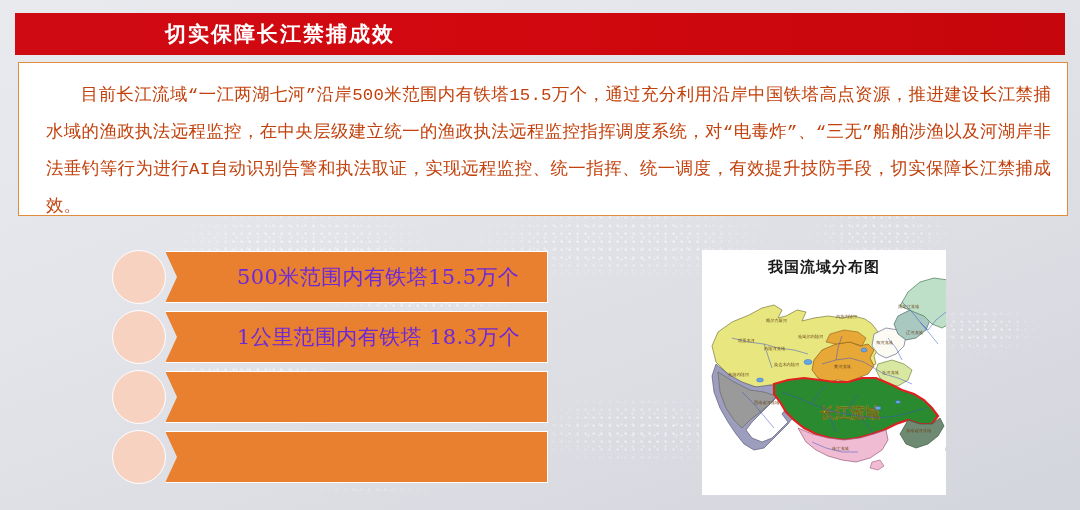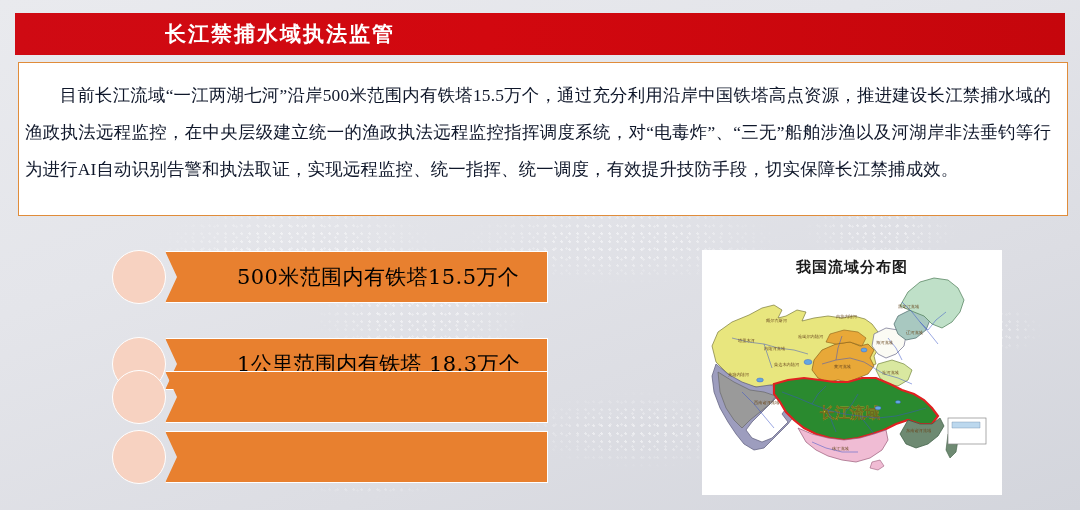--- a/index.html
+++ b/index.html
@@ -73,42 +73,42 @@
   .text-box {
     position: absolute;
     left: 18px;
     top: 62px;
     width: 1050px;
     height: 154px;
     background: #ffffff;
     border: 1.6px solid #e08c3a;
   }
   .paragraph {
-    font-family: Liberation Serif, serif;
+    font-family: Liberation Mono, monospace;
     font-size: 17.4px;
     line-height: 37px;
-    color: #0f172a;
+    color: #c2410c;
     text-align: justify;
     text-justify: inter-ideograph;
     text-indent: 2em;
-    padding: 14px 16px 0 6px;
+    padding: 14px 16px 0 27px;
     letter-spacing: .2px;
   }
 
   
   .bars { position: absolute; left: 0; top: 0; }
 
   .bar-row {
     position: absolute;
     left: 112px;
     width: 436px;
     height: 52px;
   }
   .bar-row:nth-child(1) { top: 251px; }
-  .bar-row:nth-child(2) { top: 311px; margin-top: 27px; }
+  .bar-row:nth-child(2) { top: 311px; }
   .bar-row:nth-child(3) { top: 371px; }
   .bar-row:nth-child(4) { top: 431px; }
 
   
   .bar-body {
     position: absolute;
     left: 53px;
     top: 0;
     width: 383px;
     height: 52px;
@@ -116,21 +116,21 @@
     border: 1.5px solid #ffffff;
     clip-path: polygon(0 0, 100% 0, 100% 100%, 0 100%, 12px 50%);
   }
 
   .bar-label {
     position: absolute;
     left: 125px;
     top: 0;
     height: 64px;
     line-height: 52px;
-    color: #000000;
+    color: #6d28d9;
     font-family: "DejaVu Serif", "Liberation Serif", serif;
     font-size: 21px;
     white-space: nowrap;
     letter-spacing: .4px;
   }
 
   .bar-bullet {
     position: absolute;
     left: 0;
     top: -1px;
@@ -139,21 +139,21 @@
     border-radius: 50%;
     background: #f7d2c1;
     border: 1.5px solid #ffffff;
   }
 
   
   .map-card {
     position: absolute;
     left: 702px;
     top: 250px;
-    width: 300px;
+    width: 244px;
     height: 245px;
     background: #ffffff;
     overflow: hidden;
   }
   .map-title {
     position: absolute;
     left: 0;
     right: 0;
     top: 8px;
     text-align: center;
@@ -173,21 +173,21 @@
     font-size: 15px;
   }
   .map-micro { font-size: 4.2px; fill: #6b4a22; font-family: "Liberation Sans", sans-serif; }
 </style>
 </head>
 <body>
 
 <div class="bg-texture"></div>
 
 <div class="title-banner">
-  <div class="title-text">长江禁捕水域执法监管</div>
+  <div class="title-text">切实保障长江禁捕成效</div>
 </div>
 
 <div class="text-box">
   <div class="paragraph">目前长江流域“一江两湖七河”沿岸500米范围内有铁塔15.5万个，通过充分利用沿岸中国铁塔高点资源，推进建设长江禁捕水域的渔政执法远程监控，在中央层级建立统一的渔政执法远程监控指挥调度系统，对“电毒炸”、“三无”船舶涉渔以及河湖岸非法垂钓等行为进行AI自动识别告警和执法取证，实现远程监控、统一指挥、统一调度，有效提升技防手段，切实保障长江禁捕成效。</div>
 </div>
 
 <div class="bars">
 
   <div class="bar-row">
     <div class="bar-body"></div>

